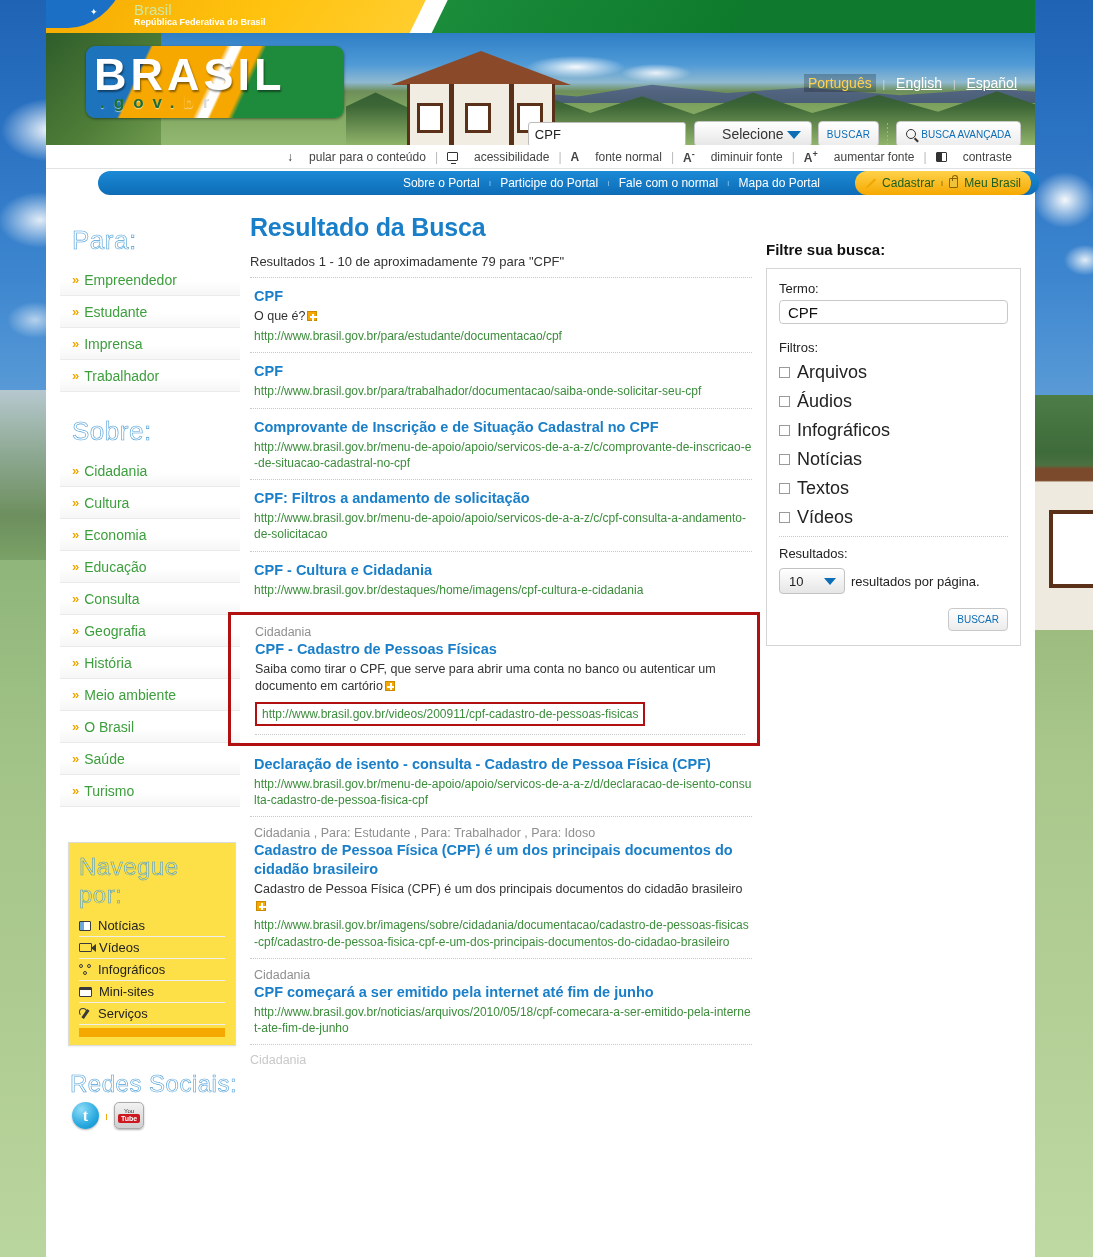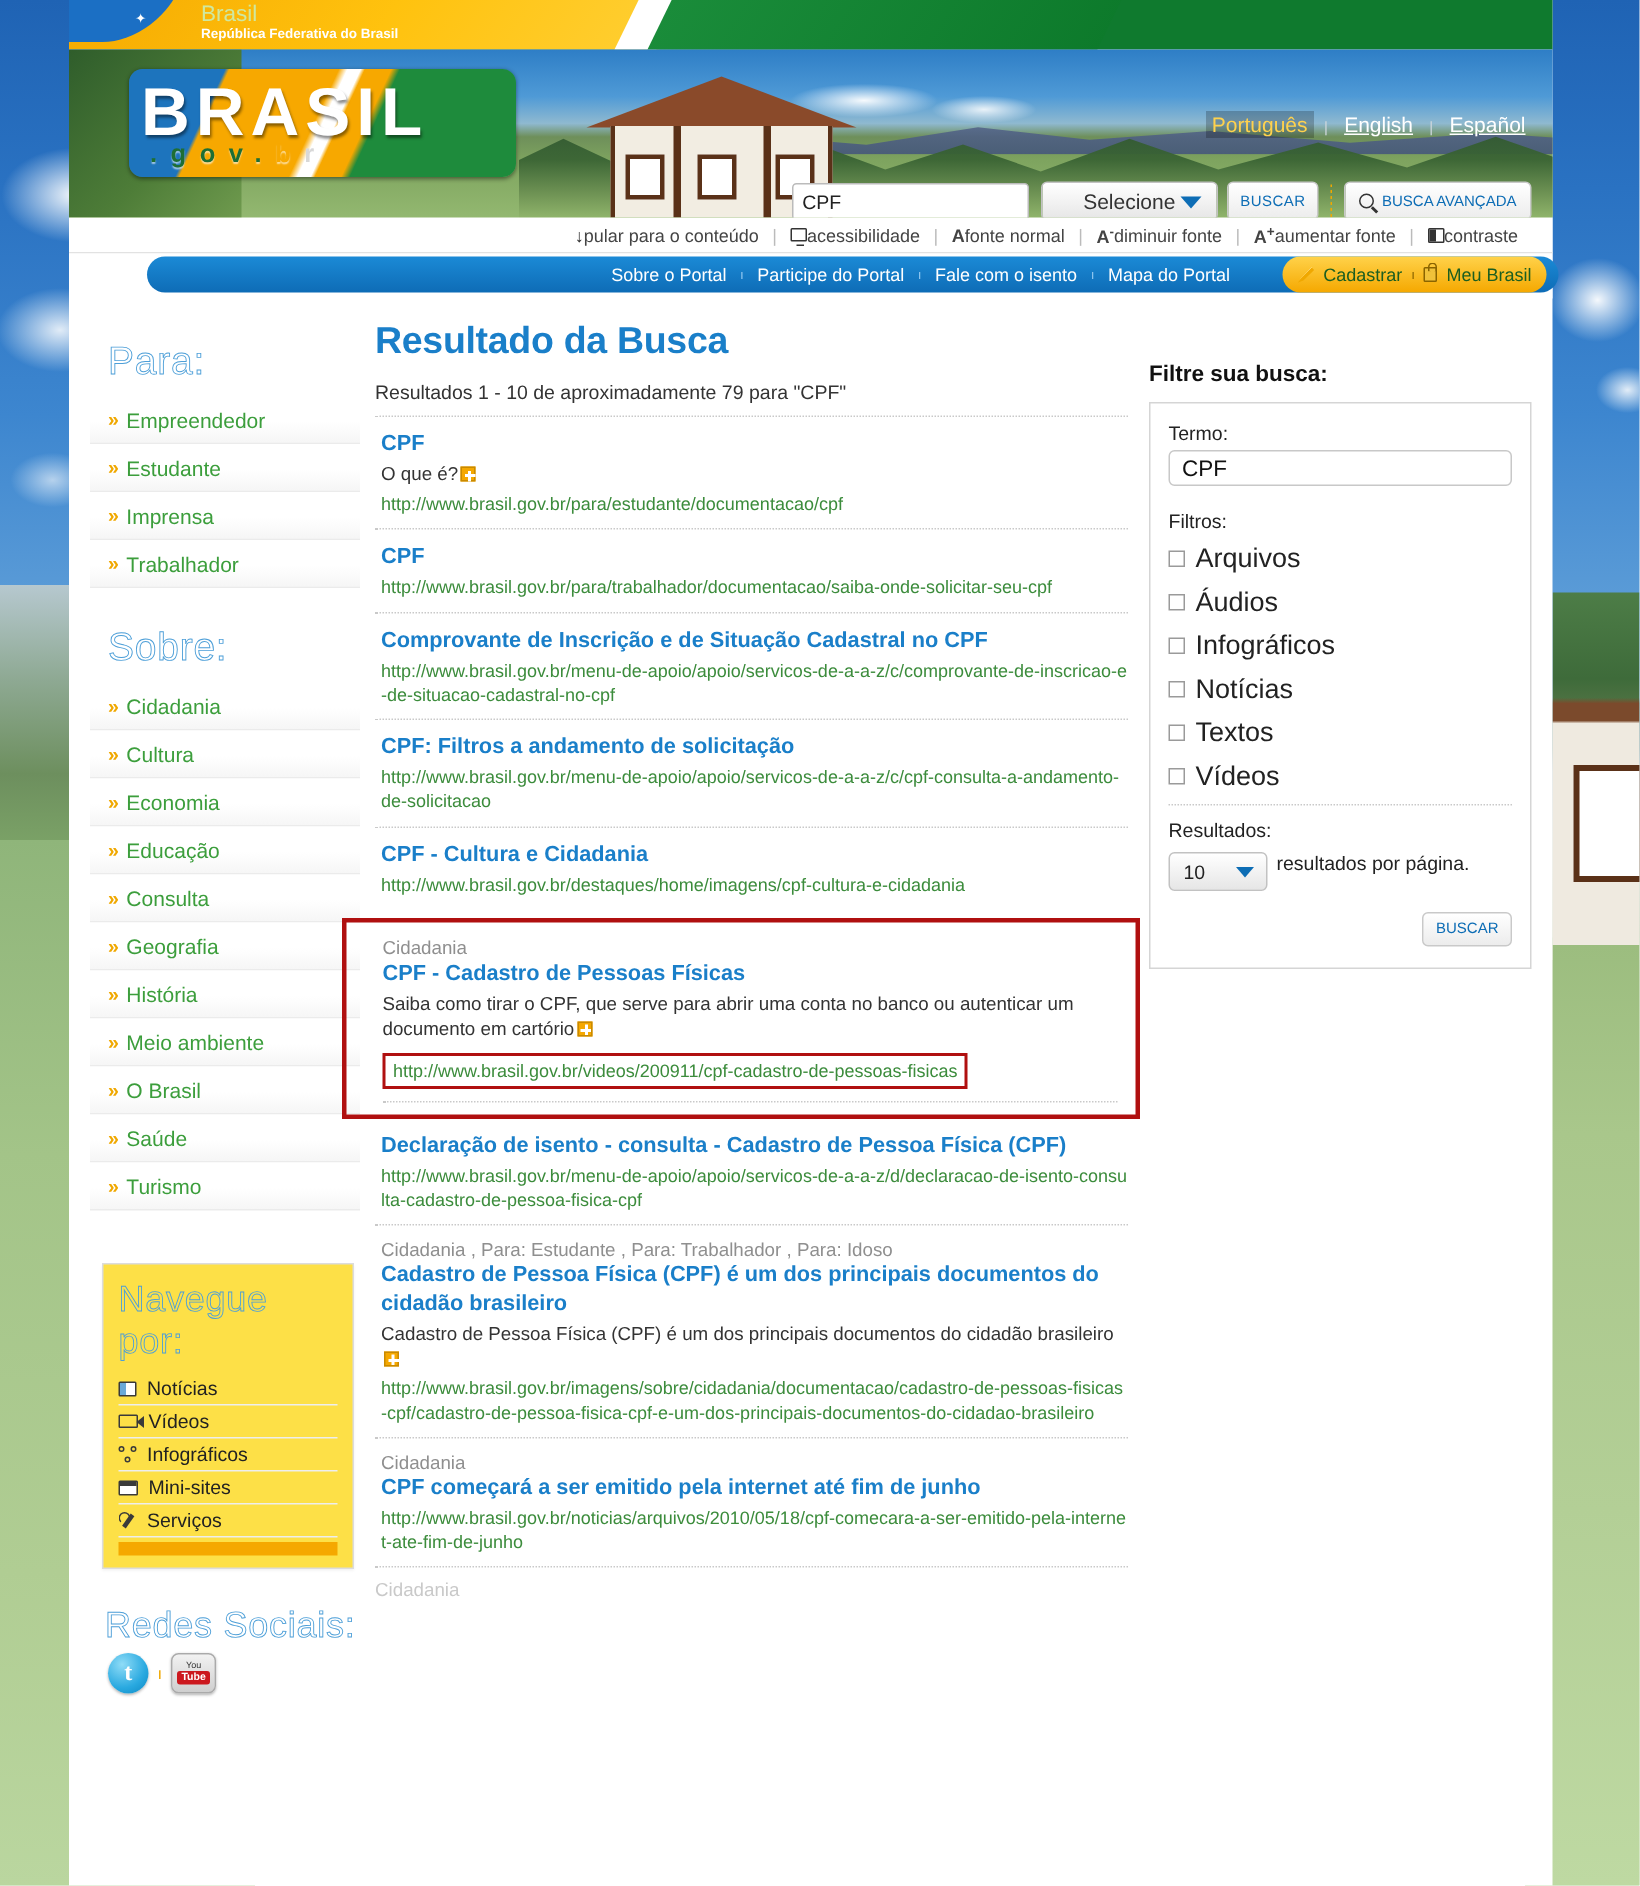--- a/index.html
+++ b/index.html
@@ -196,21 +196,21 @@
   }
   .mag { width:10px;height:10px;border:1.6px solid #333;border-radius:50%;position:relative;display:inline-block;}
   .mag:after{content:"";position:absolute;right:-4px;bottom:-3px;width:5px;height:1.6px;background:#333;transform:rotate(45deg);}
 
   
   .acc-bar {
     height:24px; display:flex; align-items:center; justify-content:flex-end;
     padding-right:14px; background:#fff; border-bottom:1px solid #e2e2e2;
     font-size:12px; color:#444;
   }
-  .acc-item { display:flex; align-items:center; gap:0; padding:0 9px; white-space:nowrap; }
+  .acc-item { display:flex; align-items:center; gap:16px; padding:0 9px; white-space:nowrap; }
   .acc-sep { color:#bbb; }
   .ic-dn:before{content:"\2193"; font-weight:bold; color:#333;}
   .ic-screen { width:11px;height:9px;border:1.5px solid #333;border-radius:1px; position:relative;}
   .ic-screen:after{content:"";position:absolute;left:3px;bottom:-4px;width:5px;height:1.5px;background:#333;}
   .ic-A{font-weight:bold;}
   .ic-sup{font-size:9px;vertical-align:super;}
   .ic-contrast{width:11px;height:10px;border:1.5px solid #333;border-radius:1px;
     background:linear-gradient(to right,#333 0 50%, #fff 50% 100%);}
 
   
@@ -326,21 +326,21 @@
   .rail h2{ margin:0 0 10px 0; font-size:15px; color:#111; font-weight:bold; }
   .filter-card{ border:1px solid #d5d5d5; background:#fff; padding:12px 12px 14px 12px; }
   .f-label{ font-size:13px; color:#222; margin-bottom:4px; }
   .f-input{ width:100%; height:24px; border:1px solid #c8c8c8; border-radius:4px; padding:0 8px;
     font-size:15px; color:#111; background:#fff; }
   .f-filters-label{ font-size:13px; color:#222; margin:16px 0 7px 0; }
   .f-check{ display:flex; align-items:center; gap:7px; font-size:18px; color:#222; margin-bottom:8px; }
   .cbox{ width:11px;height:11px;border:1px solid #9a9a9a;background:#fff; display:inline-block;}
   .f-div{ border-top:1px dotted #c9c9c9; margin:6px 0 9px 0; }
   .f-res-label{ font-size:13px; color:#222; margin-bottom:7px; }
-  .f-row{ display:flex; align-items:flex-start; gap:6px; }
+  .f-row{ display:flex; align-items:center; gap:6px; }
   .f-select{ width:66px;height:26px;border:1px solid #c2c2c2;border-radius:4px;
     background:linear-gradient(to bottom,#ffffff,#e6e6e6); position:relative;
     display:flex; align-items:center; padding-left:9px; font-size:15px; color:#222;}
   .f-select .caret{position:absolute;right:8px;top:9px;width:0;height:0;
     border-left:6px solid transparent;border-right:6px solid transparent;border-top:7px solid #0d6db5;}
   .f-row span{ font-size:13px; color:#222; }
   .f-buscar{ margin-top:14px; display:flex; justify-content:flex-end; }
   .f-buscar .b{ border:1px solid #c9c9c9; border-radius:4px;
     background:linear-gradient(to bottom,#ffffff,#ececec); color:#0d6db5; font-size:10px;
     padding:5px 8px; }
@@ -447,21 +447,21 @@
       <span>contraste</span>
     </div>
   </div>
 
   <div class="navbar-wrap">
     <div class="navbar">
       <a href="#">Sobre o Portal</a>
       <span class="ndot">ı</span>
       <a href="#">Participe do Portal</a>
       <span class="ndot">ı</span>
-      <a href="#">Fale com o isento</a>
+      <a href="#">Fale com o normal</a>
       <span class="ndot">ı</span>
       <a href="#">Mapa do Portal</a>
     </div>
     <div class="user-pill">
       <span class="ic-pencil"></span>
       <span>Cadastrar</span>
       <span class="udot">ı</span>
       <span class="ic-lock"></span>
       <span>Meu Brasil</span>
     </div>

